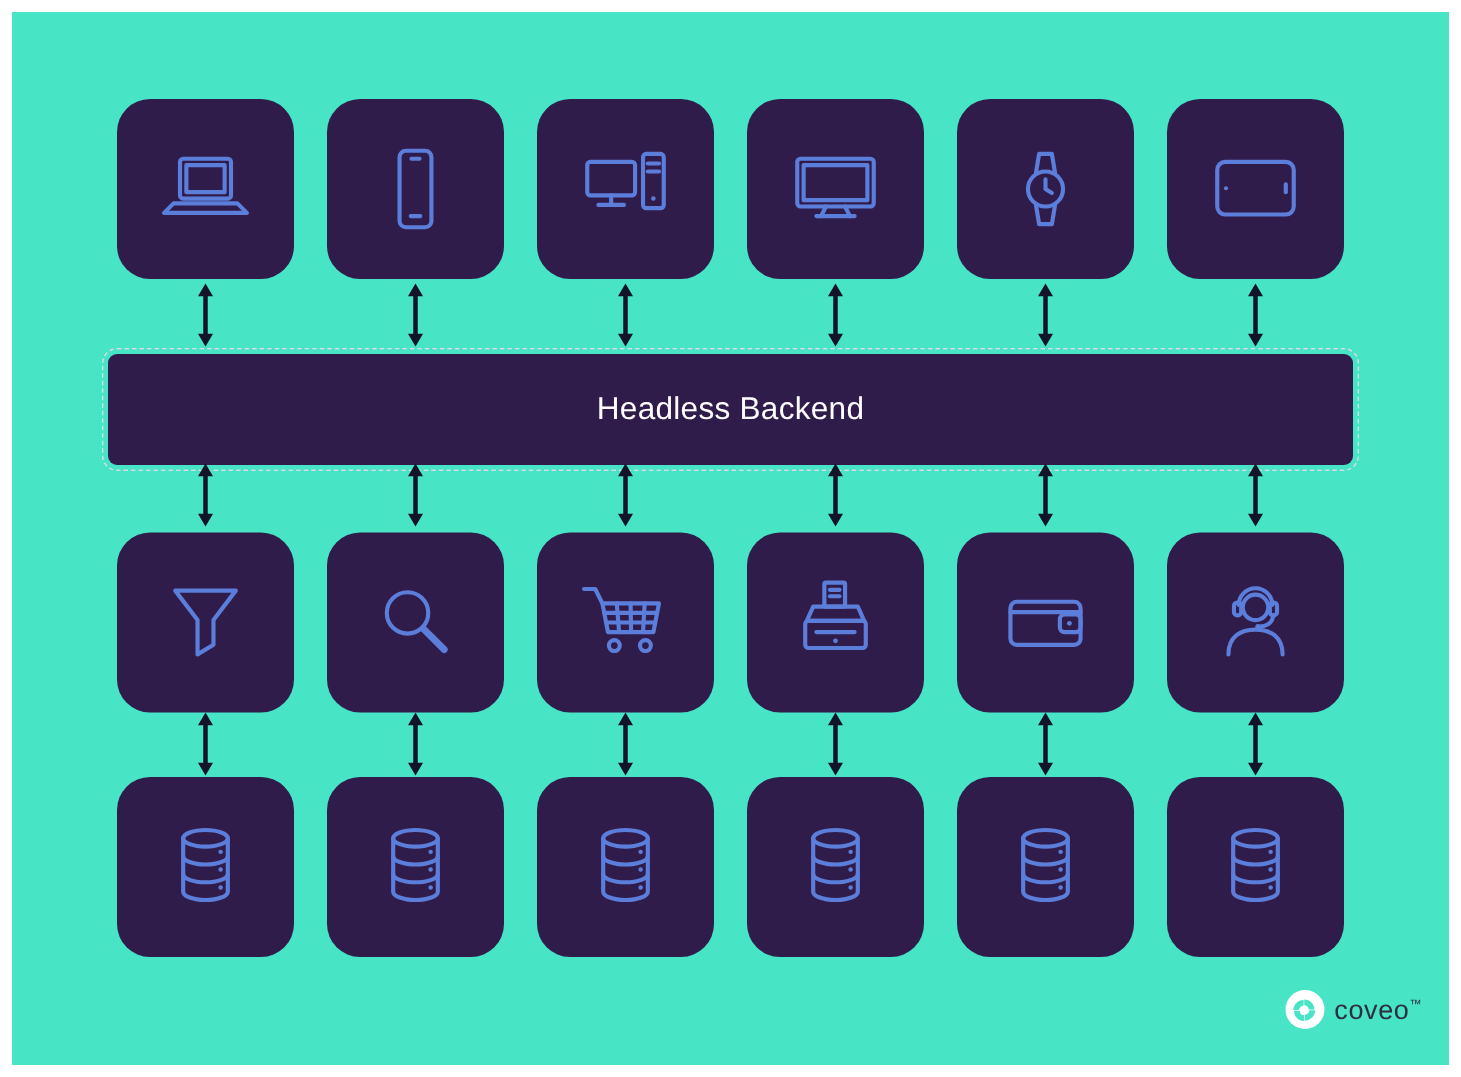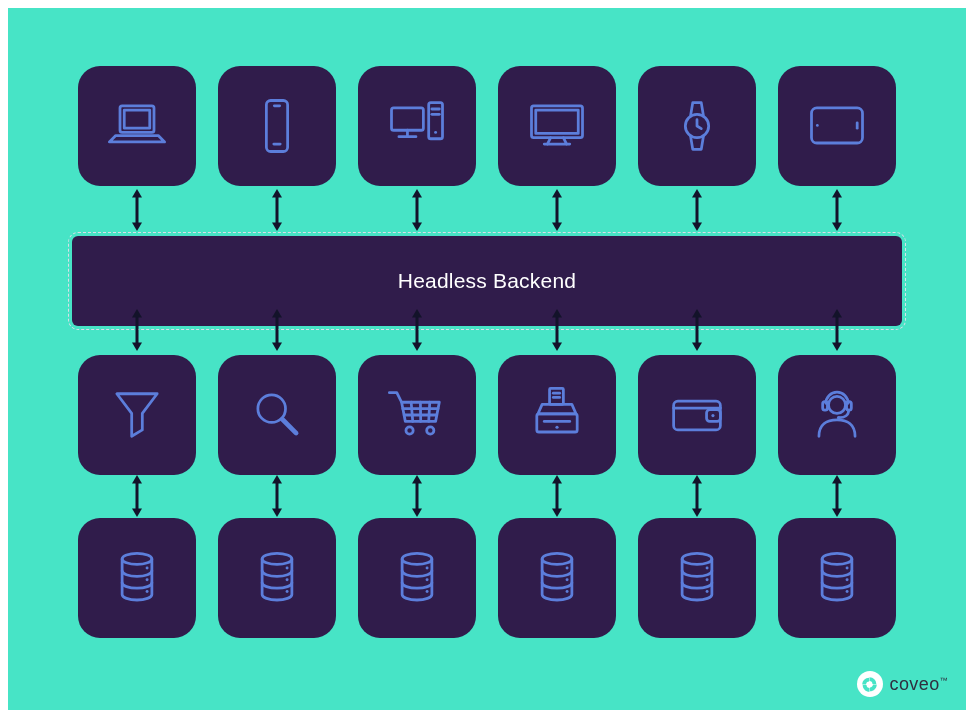--- a/index.html
+++ b/index.html
@@ -34,28 +34,28 @@
 
   .arrows{position:absolute;left:70px;right:70px;display:flex;justify-content:space-between;}
   #arrows-1{top:180px;}
   #arrows-2{top:300px;}
   #arrows-3{top:466px;}
   .slot{width:118px;display:flex;justify-content:center;}
   .arrow line{stroke:var(--arrow);stroke-width:3;}
   .arrow .head{fill:var(--arrow);stroke:none;}
 
   .backend-bar{
-    position:absolute;left:64px;right:64px;top:228px;height:90px;
+    position:absolute;left:64px;right:64px;top:228px;height:74px;
     background:var(--purple);border-radius:6px;
     display:flex;align-items:center;justify-content:center;
     outline:1px dashed #D9DDE8;outline-offset:3px;
   }
   .backend-bar .label{color:var(--text-light);font-size:21px;letter-spacing:0.2px;}
 
-  .logo{position:absolute;right:18px;bottom:13px;display:flex;align-items:center;gap:7px;}
+  .logo{position:absolute;right:18px;bottom:24px;display:flex;align-items:center;gap:7px;}
   .logo-mark{width:26px;height:26px;border-radius:50%;background:#ffffff;
     display:flex;align-items:center;justify-content:center;}
   .logo-text{font-size:18px;font-weight:500;color:var(--logo-text);letter-spacing:0.4px;}
   .logo-text sup{font-size:8px;font-weight:400;}
 </style>
 </head>
 <body>
 
 <div class="frame">
   <div class="canvas">

